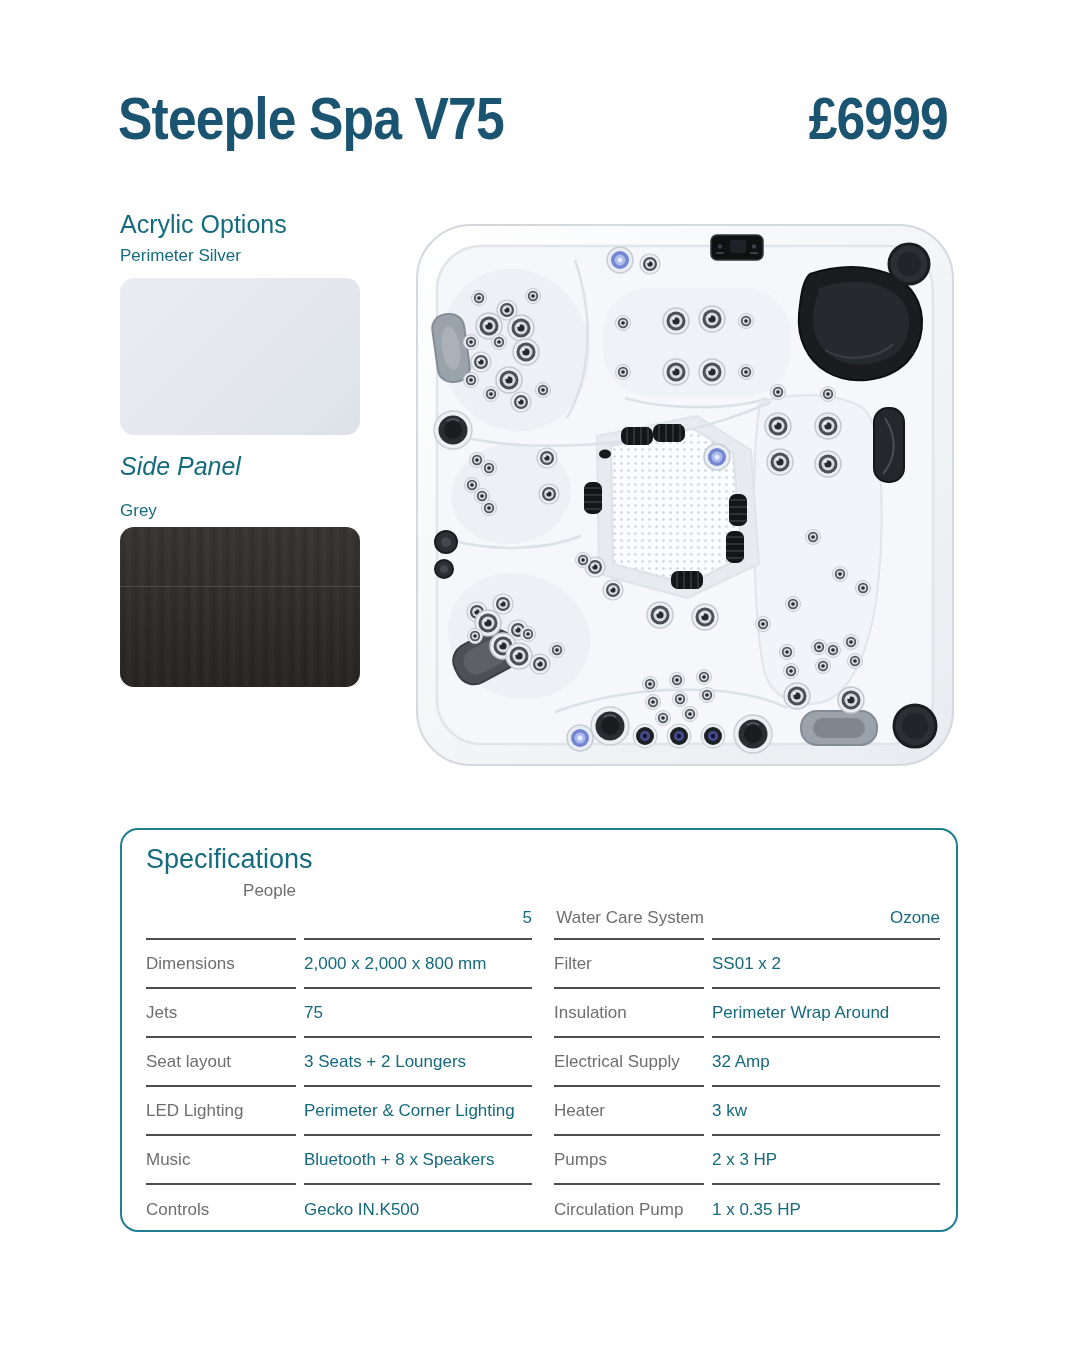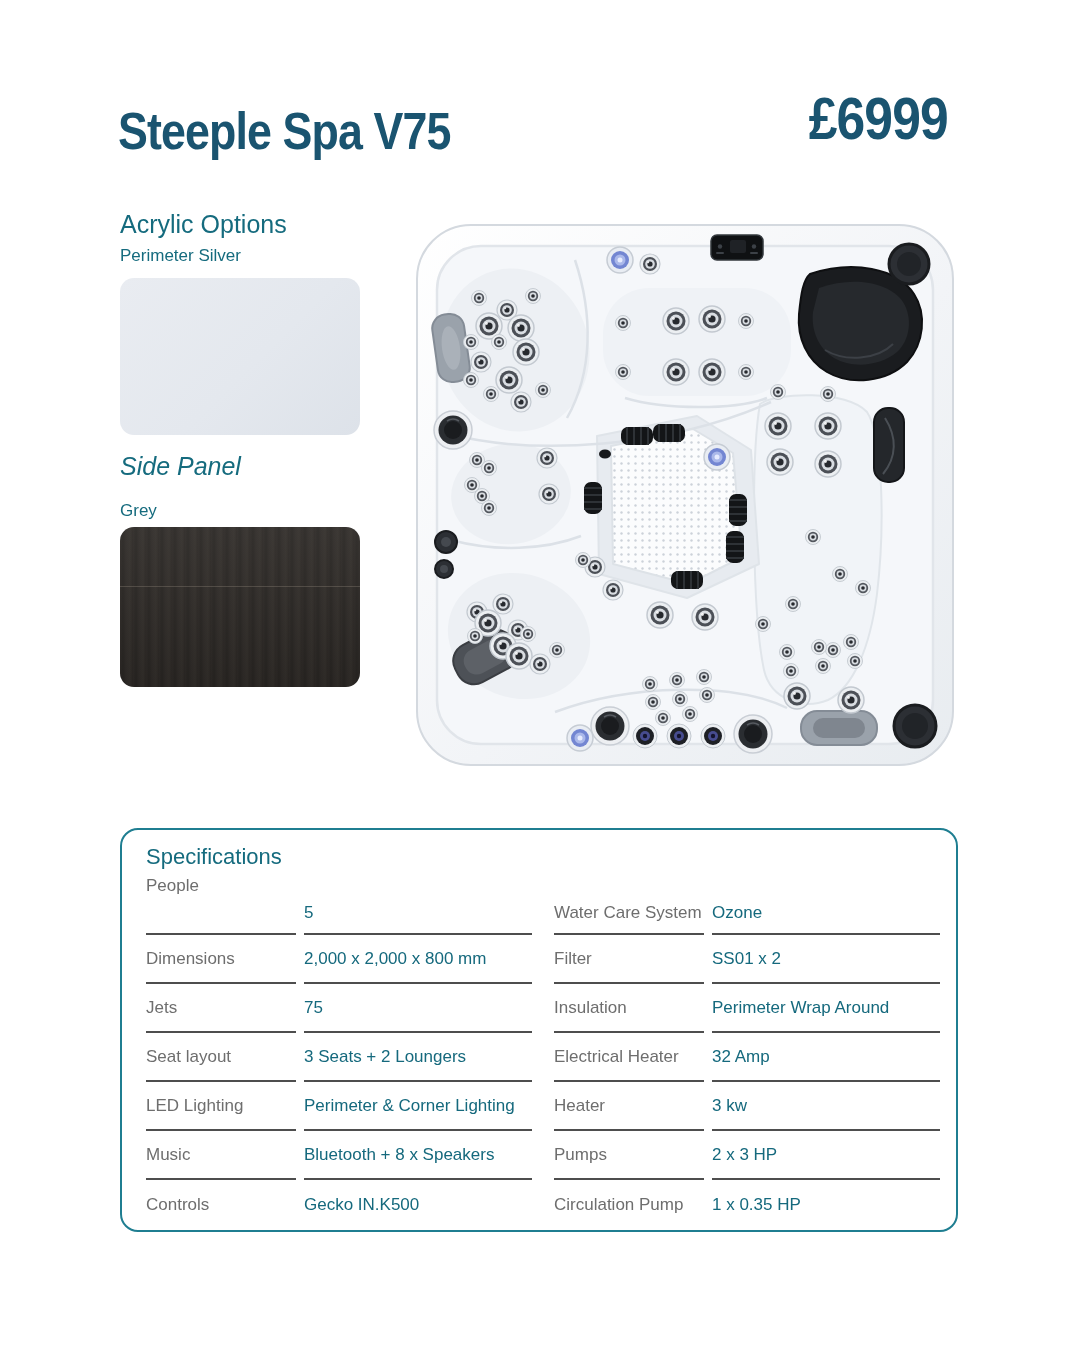--- a/index.html
+++ b/index.html
@@ -16,22 +16,22 @@
   body{
     width:1080px;height:1350px;background:#ffffff;
     font-family:"Liberation Sans","DejaVu Sans",sans-serif;
     position:relative;overflow:hidden;
   }
   .page{position:absolute;inset:0;}
 
   
   .title{
     position:absolute;left:118px;top:84px;
-    font-size:52px;font-weight:bold;color:var(--title-color);
-    letter-spacing:-1px;white-space:nowrap;margin-top:17px;
+    font-size:60px;font-weight:bold;color:var(--title-color);
+    letter-spacing:-1px;white-space:nowrap;
   }
   .title .squeeze{display:inline-block;transform:scaleX(0.86);transform-origin:left center;}
   .price{
     position:absolute;right:132px;top:84px;
     font-size:60px;font-weight:bold;color:var(--title-color);
     letter-spacing:-1px;white-space:nowrap;
   }
   .price .squeeze{display:inline-block;transform:scaleX(0.86);transform-origin:right center;}
 
   
@@ -70,38 +70,38 @@
   .spa-wrap{position:absolute;left:415px;top:222px;width:540px;height:546px;}
   .spa-wrap svg{display:block;width:100%;height:100%;}
 
   
   .spec-box{
     position:absolute;left:120px;top:828px;width:838px;height:404px;
     box-sizing:border-box;border:2px solid var(--box-border);border-radius:18px;
     padding:14px 16px 0 24px;
   }
   .spec-title{
-    font-size:22px;color:var(--heading-color);font-weight:400;
+    font-size:27px;color:var(--heading-color);font-weight:400;
     margin:0 0 4px 0;
   }
   .spec-grid{display:grid;grid-template-columns:1fr 1fr;column-gap:22px;}
   .spec-row{
     display:grid;grid-template-columns:150px 1fr;column-gap:8px;
     min-height:49px;
   }
   .spec-cell{
     border-bottom:2px solid var(--divider-color);
     display:flex;align-items:center;
     font-size:17px;
   }
   .spec-row:last-child .spec-cell{border-bottom:none;}
   .spec-label{color:var(--label-color);}
   .spec-value{color:var(--value-color);}
   .spec-row--tall{min-height:61px;}
-  .spec-row--tall .spec-cell{align-items:flex-end;padding-bottom:10px;}
+  .spec-row--tall .spec-cell{align-items:flex-end;padding-bottom:10px;justify-content:flex-end;}
   .spec-row--tall .label-top{align-items:flex-start;padding-top:2px;padding-bottom:0;}
 </style>
 </head>
 <body>
 
 <div class="page">
 
   <div class="title"><span class="squeeze">Steeple Spa V75</span></div>
   <div class="price"><span class="squeeze">£6999</span></div>
 
@@ -430,21 +430,21 @@
         <div class="spec-row">
           <div class="spec-cell">
               <span class="spec-label">Insulation</span>
             </div>
           <div class="spec-cell">
               <span class="spec-value">Perimeter Wrap Around</span>
             </div>
         </div>
         <div class="spec-row">
           <div class="spec-cell">
-              <span class="spec-label">Electrical Heater</span>
+              <span class="spec-label">Electrical Supply</span>
             </div>
           <div class="spec-cell">
               <span class="spec-value">32 Amp</span>
             </div>
         </div>
         <div class="spec-row">
           <div class="spec-cell">
               <span class="spec-label">Heater</span>
             </div>
           <div class="spec-cell">

